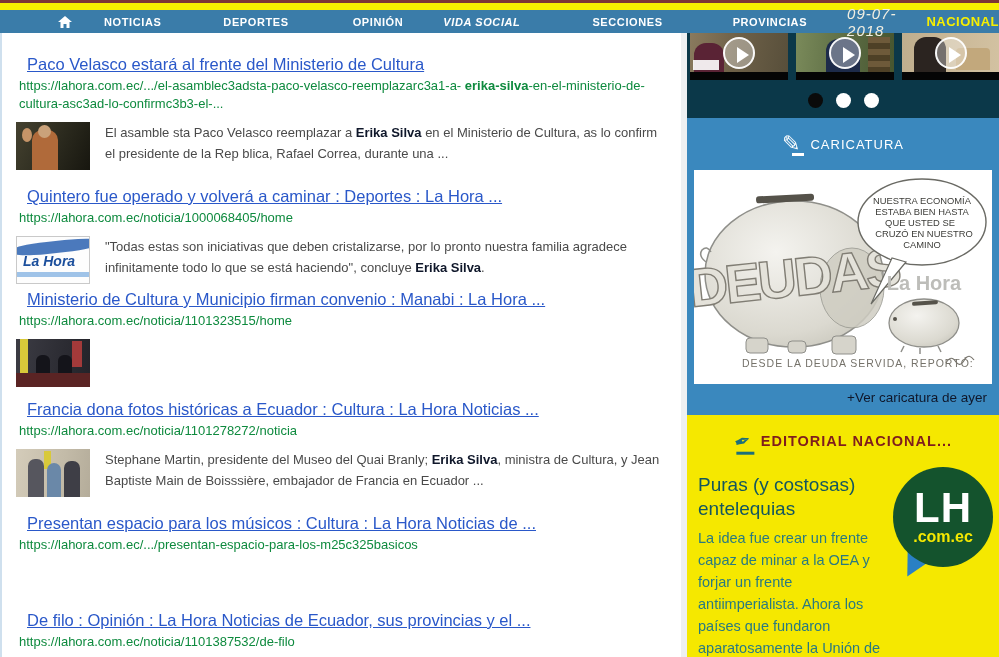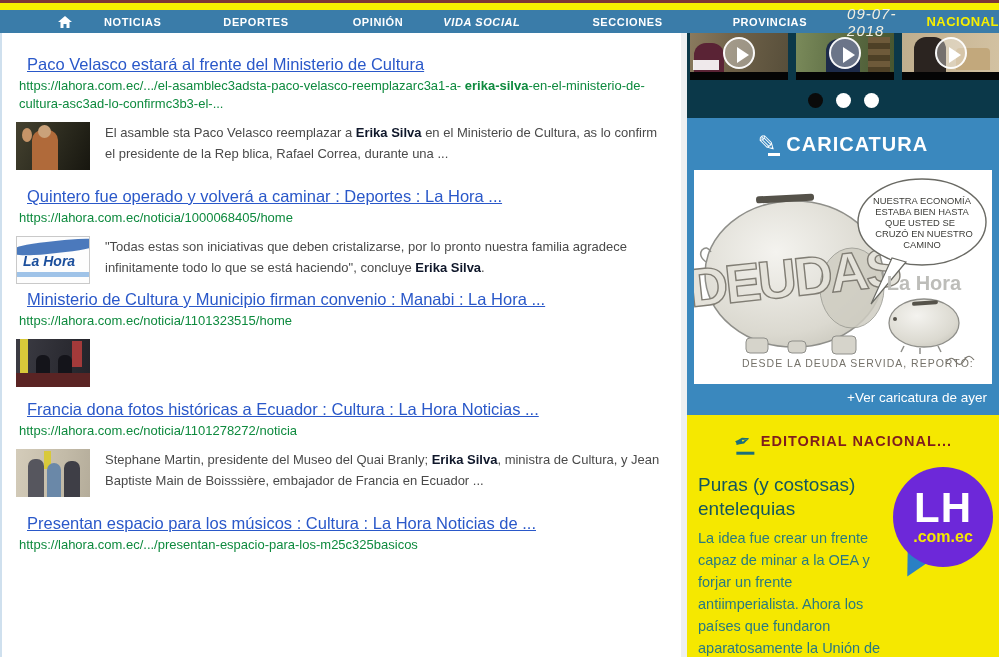--- a/index.html
+++ b/index.html
@@ -79,32 +79,32 @@
   .v3 .castle { position:absolute; right:10px; bottom:10px; width:34px; height:22px; background:#c2a87c; border-radius:4px 4px 0 0; }
 
   .dots { position:absolute; left:0; top:60px; width:100%; display:flex; justify-content:center; gap:13px; }
   .dot  { width:15px; height:15px; border-radius:50%; background:#fff; cursor:pointer; }
   .dot.active { background:#0a0a0a; }
 
   .caricatura { position:absolute; left:0; top:85px; width:312px; height:297px; background:#3a88be; }
   .car-header { position:absolute; top:0; left:0; width:100%; height:52px; display:flex; align-items:center; justify-content:center; gap:10px; }
   .pencil-ico { color:#fff; font-size:22px; transform:rotate(0deg); position:relative; }
   .pencil-ico::after { content:""; position:absolute; right:-4px; bottom:1px; width:12px; height:3px; background:#fff; }
-  .car-title  { color:#fff; font-size:20px; font-weight:bold; letter-spacing:1px; }
+  .car-title  { color:#fff; font-size:13px; font-weight:normal; letter-spacing:1px; }
   .cartoon { position:absolute; left:7px; top:52px; width:298px; height:214px; background:#fff; cursor:pointer; }
-  .car-more { position:absolute; right:12px; top:272px; color:#ffffff; font-size:13.5px; cursor:pointer; }
+  .car-more { position:absolute; right:12px; top:272px; color:#0f172a; font-size:13.5px; cursor:pointer; }
 
   .editorial { position:absolute; left:0; top:382px; width:312px; height:242px; background:#f5e800; }
   .ed-header { position:absolute; top:14px; left:0; width:100%; display:flex; align-items:center; justify-content:center; gap:10px; }
   .pen-ico   { color:#1d6f7a; font-size:20px; transform:rotate(-20deg); position:relative; }
   .pen-ico::after { content:""; position:absolute; left:-2px; bottom:-2px; width:18px; height:3px; background:#1d6f7a; transform:rotate(20deg);}
   .ed-htitle { color:#7f1d1d; font-size:14.5px; font-weight:bold; letter-spacing:1px; }
   .ed-title  { position:absolute; left:11px; top:58px; width:210px; font-size:19px; font-weight:normal; color:#14565e; line-height:24px; cursor:pointer; }
   .ed-body   { position:absolute; left:11px; top:112px; width:198px; font-size:14.5px; line-height:22px; color:#2a7a80; }
-  .ed-bubble { position:absolute; left:206px; top:52px; width:100px; height:100px; border-radius:50%; background:#6d28d9;
+  .ed-bubble { position:absolute; left:206px; top:52px; width:100px; height:100px; border-radius:50%; background:#14532d;
                display:flex; flex-direction:column; align-items:center; justify-content:center; }
   .ed-bubble .lh { color:#fff; font-size:42px; font-weight:900; letter-spacing:1px; line-height:38px; }
   .ed-bubble .ec { color:#f5e800; font-size:16px; font-weight:900; margin-top:1px; }
   .ed-tail { position:absolute; left:216px; top:138px; width:0; height:0;
              border-top:26px solid #2a80c4; border-left:8px solid transparent; border-right:20px solid transparent;
              transform:rotate(18deg); }
 
   svg text { font-family:"Liberation Sans", sans-serif; }
 </style>
 </head>
@@ -188,20 +188,25 @@
         </div>
         <div class="r-snip rich"><span>Stephane Martin, presidente del Museo del Quai Branly; </span><b>Erika Silva</b><span>, ministra de Cultura, y Jean Baptiste Main de Boisssière, embajador de Francia en Ecuador ...</span></div>
       </div>
     </div>
 
     <div class="result" style="top:481px">
       <a class="r-title">Presentan espacio para los músicos : Cultura : La Hora Noticias de ...</a>
       <div class="r-url rich"><span>https://lahora.com.ec/.../presentan-espacio-para-los-m25c325basicos</span></div>
     </div>
 
+    <div class="result" style="top:578px">
+      <a class="r-title">De filo : Opinión : La Hora Noticias de Ecuador, sus provincias y el ...</a>
+      <div class="r-url rich"><span>https://lahora.com.ec/noticia/1101387532/de-filo</span></div>
+      
+    </div>
 
   </div>
 
   <div class="rightcol">
 
     <div class="vthumbs">
       <div class="vthumb v1">
         <div class="person"></div>
         <div class="caption"></div>
         <div class="play"></div>

